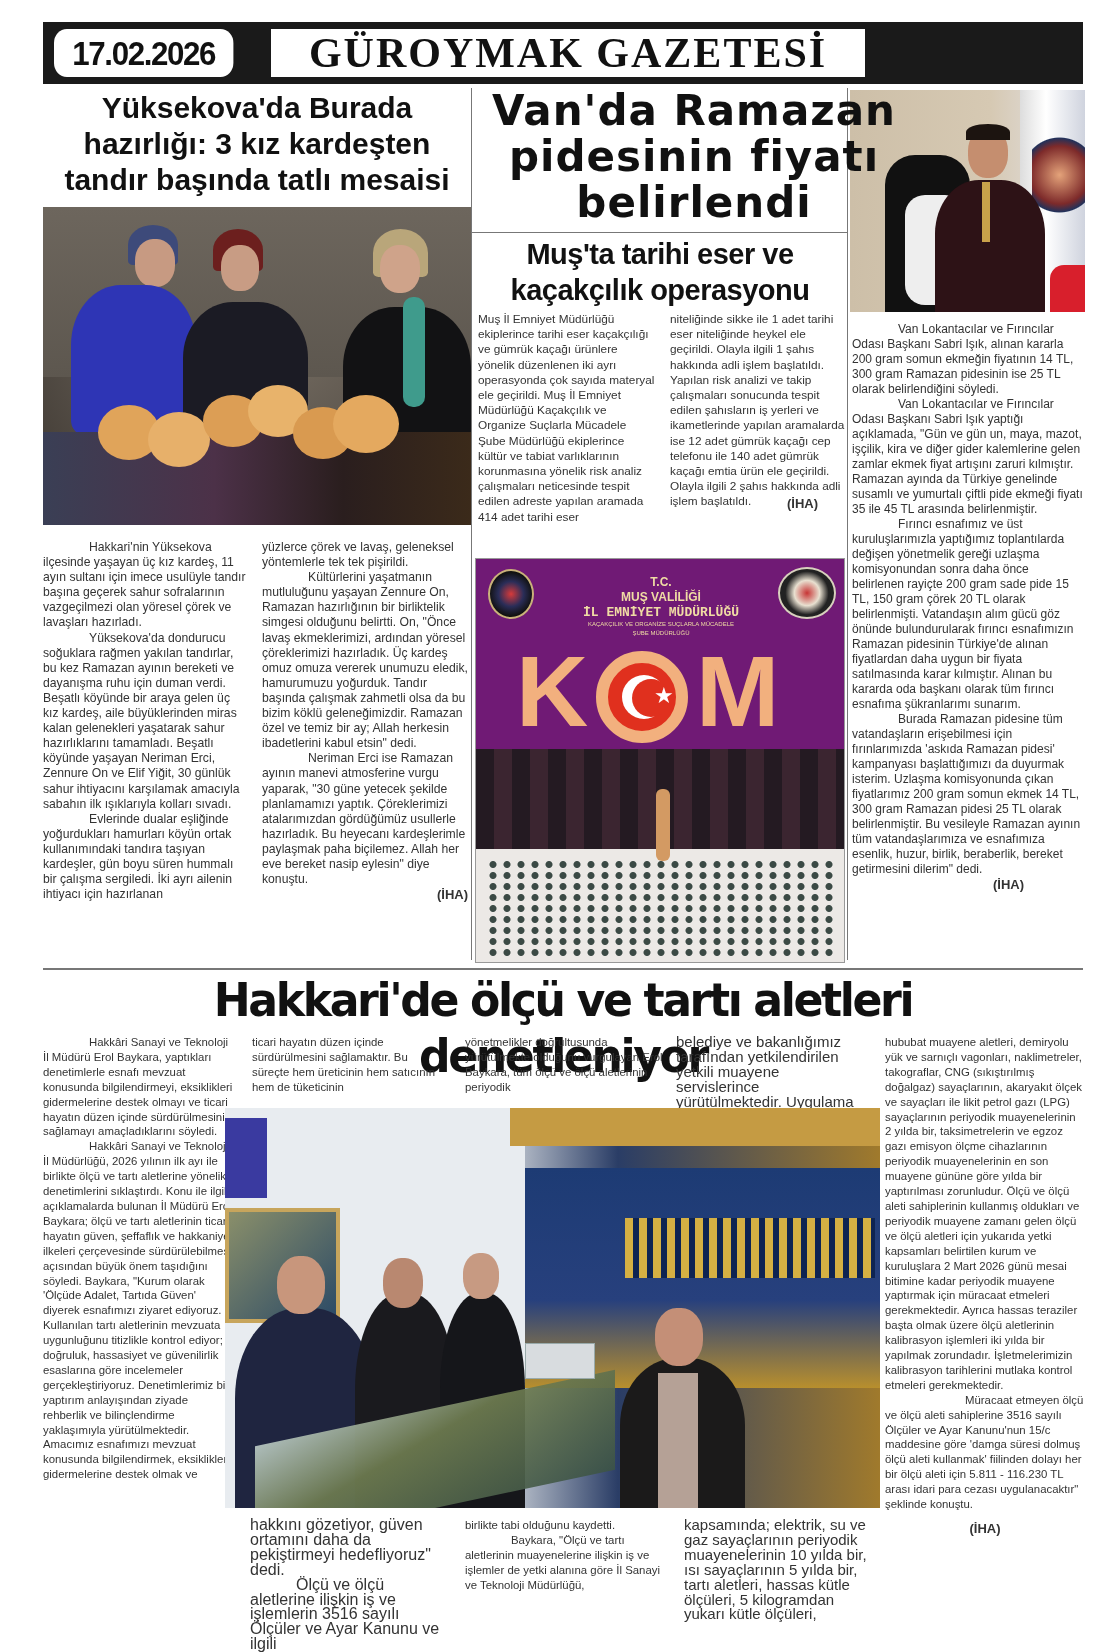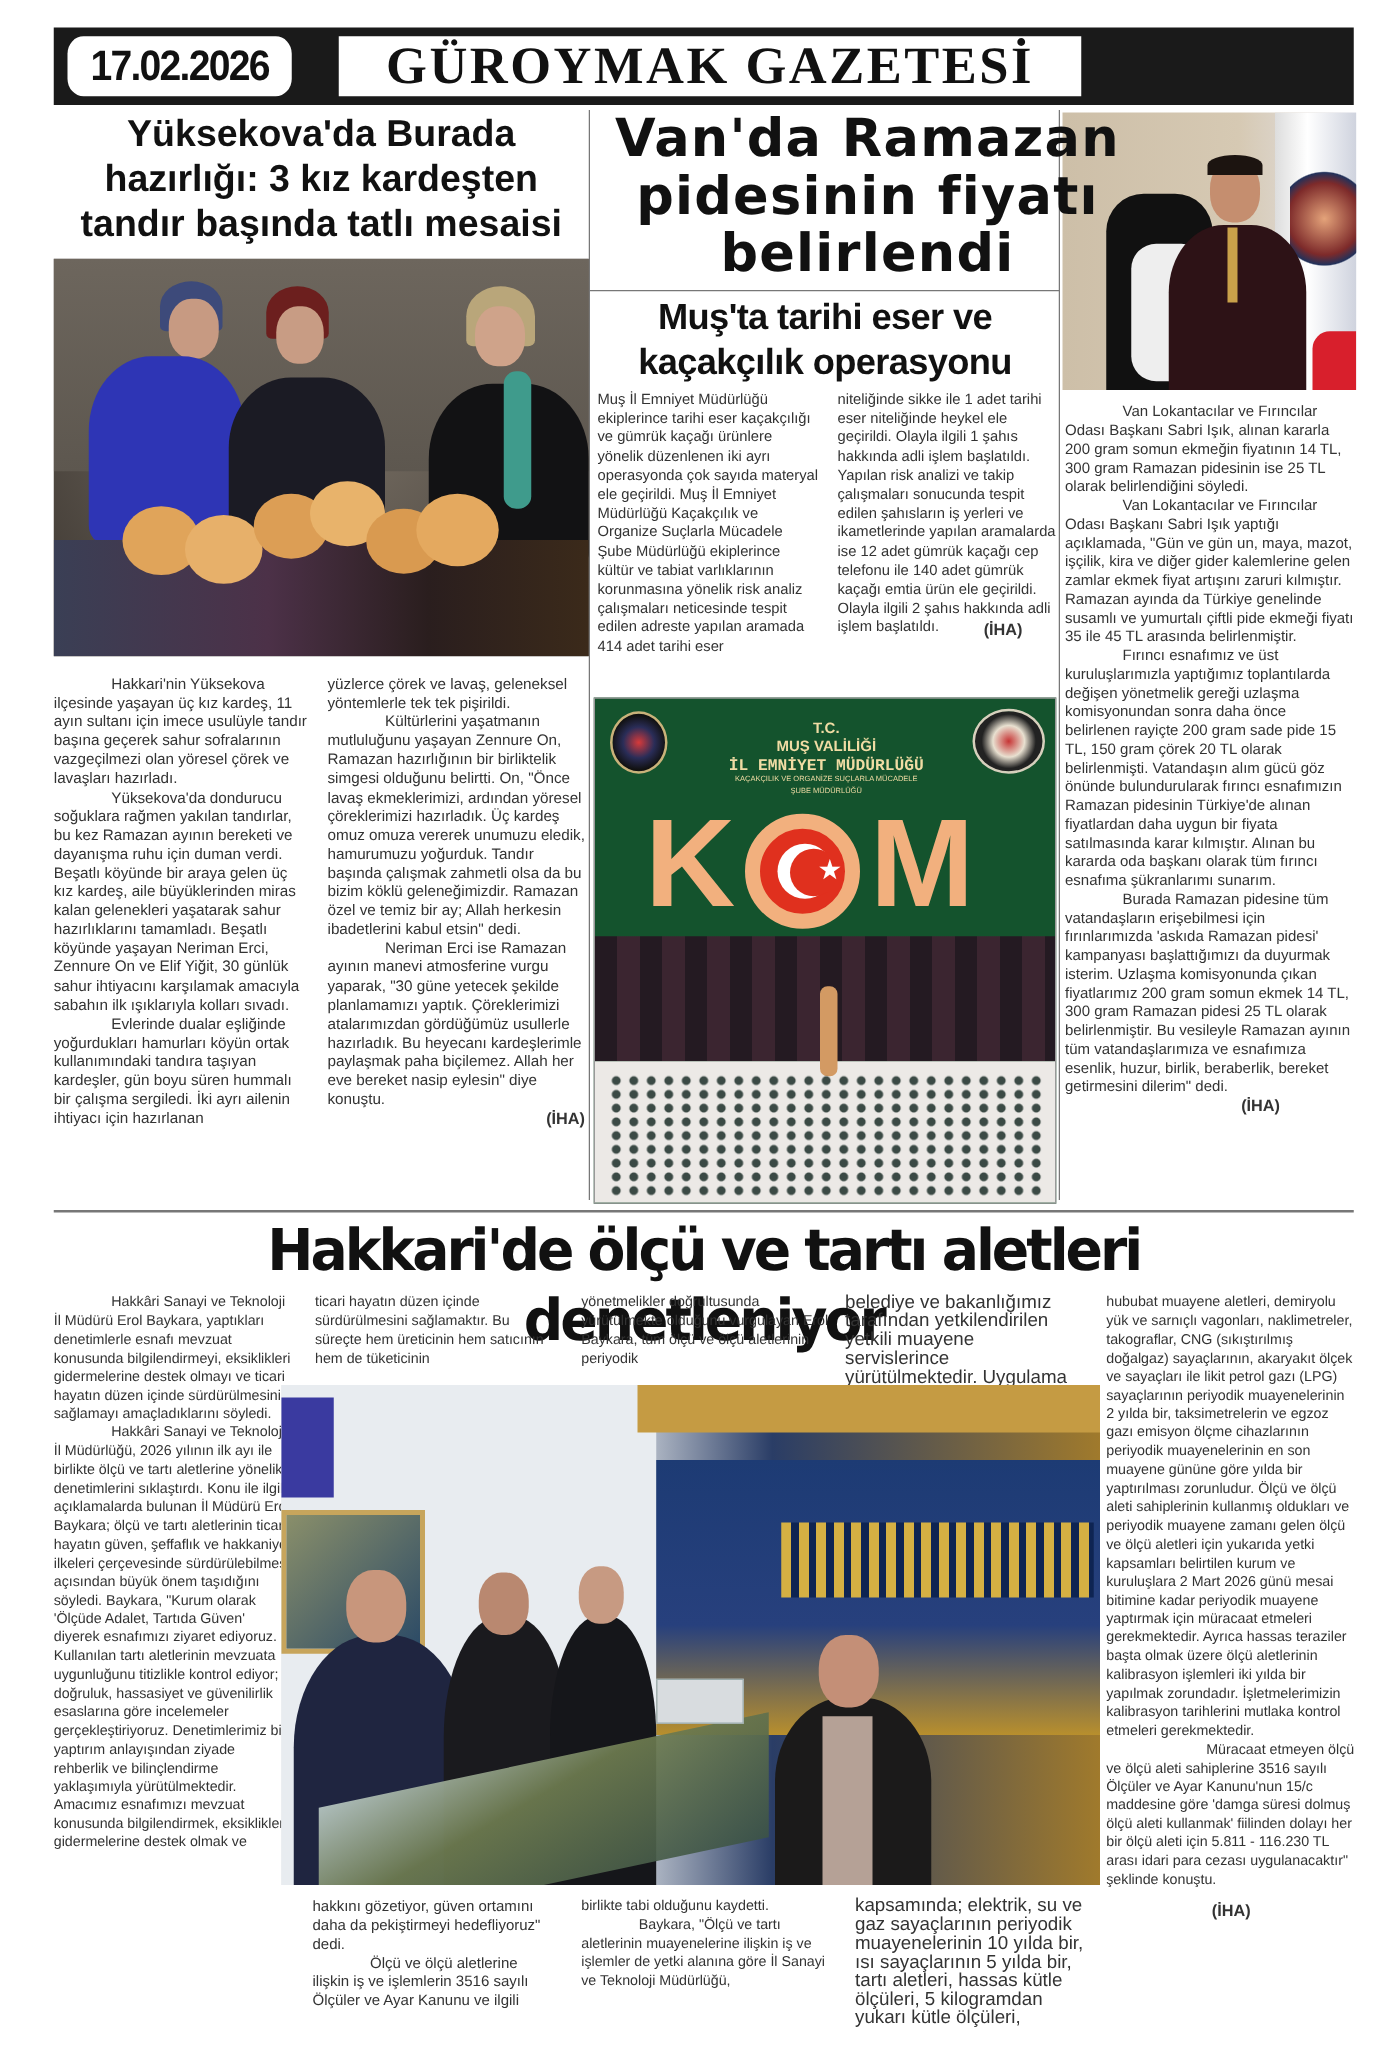--- a/index.html
+++ b/index.html
@@ -23,21 +23,21 @@
   .body-text p { text-indent: 46px; }
   .body-text p.noindent { text-indent: 0; }
   .src { font-weight: bold; font-size: 13px; text-align: right; display: block; color: #333; }
 
   
   .photo { position: absolute; overflow: hidden; }
   .ph-sisters { left: 43px; top: 207px; width: 428px; height: 318px;
     background: radial-gradient(ellipse at 50% 30%, #7d7468 0%, #5b544c 55%, #3c3630 100%); }
   .ph-man { left: 850px; top: 90px; width: 235px; height: 222px;
     background: linear-gradient(90deg, #cdbfa8 0%, #d6c9b3 60%, #e6e6ee 100%); }
-  .ph-kom { left: 475px; top: 558px; width: 370px; height: 405px; background: #14532d; border: 1px solid #999; }
+  .ph-kom { left: 475px; top: 558px; width: 370px; height: 405px; background: #701a75; border: 1px solid #999; }
   .ph-shop { left: 225px; top: 1108px; width: 655px; height: 400px;
     background: linear-gradient(90deg, #e9ecef 0%, #dfe3e6 40%, #2a3d66 60%, #a07a2c 100%); }
 
   .shape { position: absolute; }
 </style>
 </head>
 <body>
 
 <header class="masthead">
   <div class="mh-date">17.02.2026</div>
@@ -202,21 +202,21 @@
     <div class="shape" style="left:215px; top:185px; width:85px; height:215px; background:#15161a; border-radius:45% 45% 0 0;"></div>
     <div class="shape" style="left:238px; top:145px; width:36px; height:46px; background:#c79a82; border-radius:45%;"></div>
     <div class="shape" style="left:395px; top:250px; width:125px; height:150px; background:#1b1a1a; border-radius:45% 45% 0 0;"></div>
     <div class="shape" style="left:430px; top:200px; width:48px; height:58px; background:#c48f77; border-radius:45%;"></div>
     <div class="shape" style="left:433px; top:265px; width:40px; height:135px; background:#b5a196;"></div>
 
     <div class="shape" style="left:30px; top:300px; width:360px; height:100px; background:linear-gradient(160deg,#b9c9c4 0%,#6e7c50 40%,#3c5347 100%); opacity:0.92; transform:skewY(-12deg);"></div>
     <div class="shape" style="left:300px; top:235px; width:70px; height:36px; background:#d8dcdf; border:1px solid #9aa;"></div>
   </div>
 
-  <div class="body-text" style="left:250px; top:1518px; width:195px; font-size:12px; line-height:14.9px;">
+  <div class="body-text" style="left:250px; top:1518px; width:195px; font-size:16px; line-height:14.9px;">
     <p class="noindent">hakkını gözetiyor, güven ortamını daha da pekiştirmeyi hedefliyoruz" dedi.</p>
     <p>Ölçü ve ölçü aletlerine ilişkin iş ve işlemlerin 3516 sayılı Ölçüler ve Ayar Kanunu ve ilgili</p>
   </div>
   <div class="body-text" style="left:465px; top:1518px; width:200px; font-size:11.4px; line-height:14.9px;">
     <p class="noindent">birlikte tabi olduğunu kaydetti.</p>
     <p>Baykara, "Ölçü ve tartı aletlerinin muayenelerine ilişkin iş ve işlemler de yetki alanına göre İl Sanayi ve Teknoloji Müdürlüğü,</p>
   </div>
   <div class="body-text" style="left:684px; top:1518px; width:195px; font-size:15px; line-height:14.9px;">
     <p class="noindent">kapsamında; elektrik, su ve gaz sayaçlarının periyodik muayenelerinin 10 yılda bir, ısı sayaçlarının 5 yılda bir, tartı aletleri, hassas kütle ölçüleri, 5 kilogramdan yukarı kütle ölçüleri,</p>
   </div>

